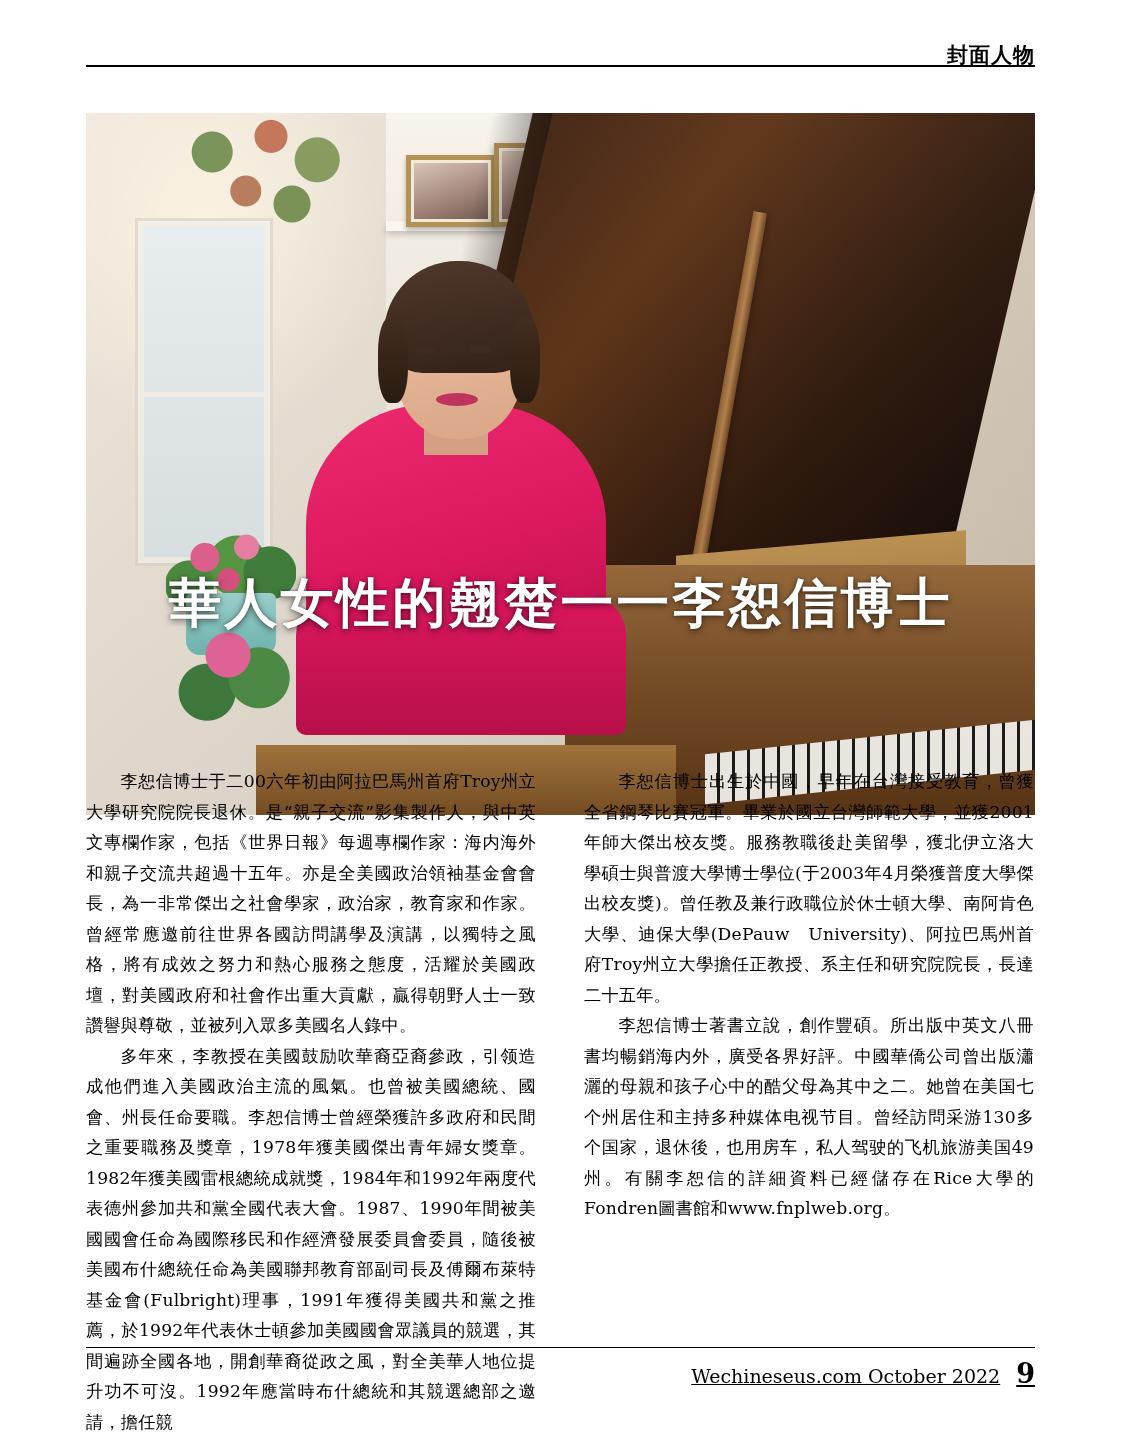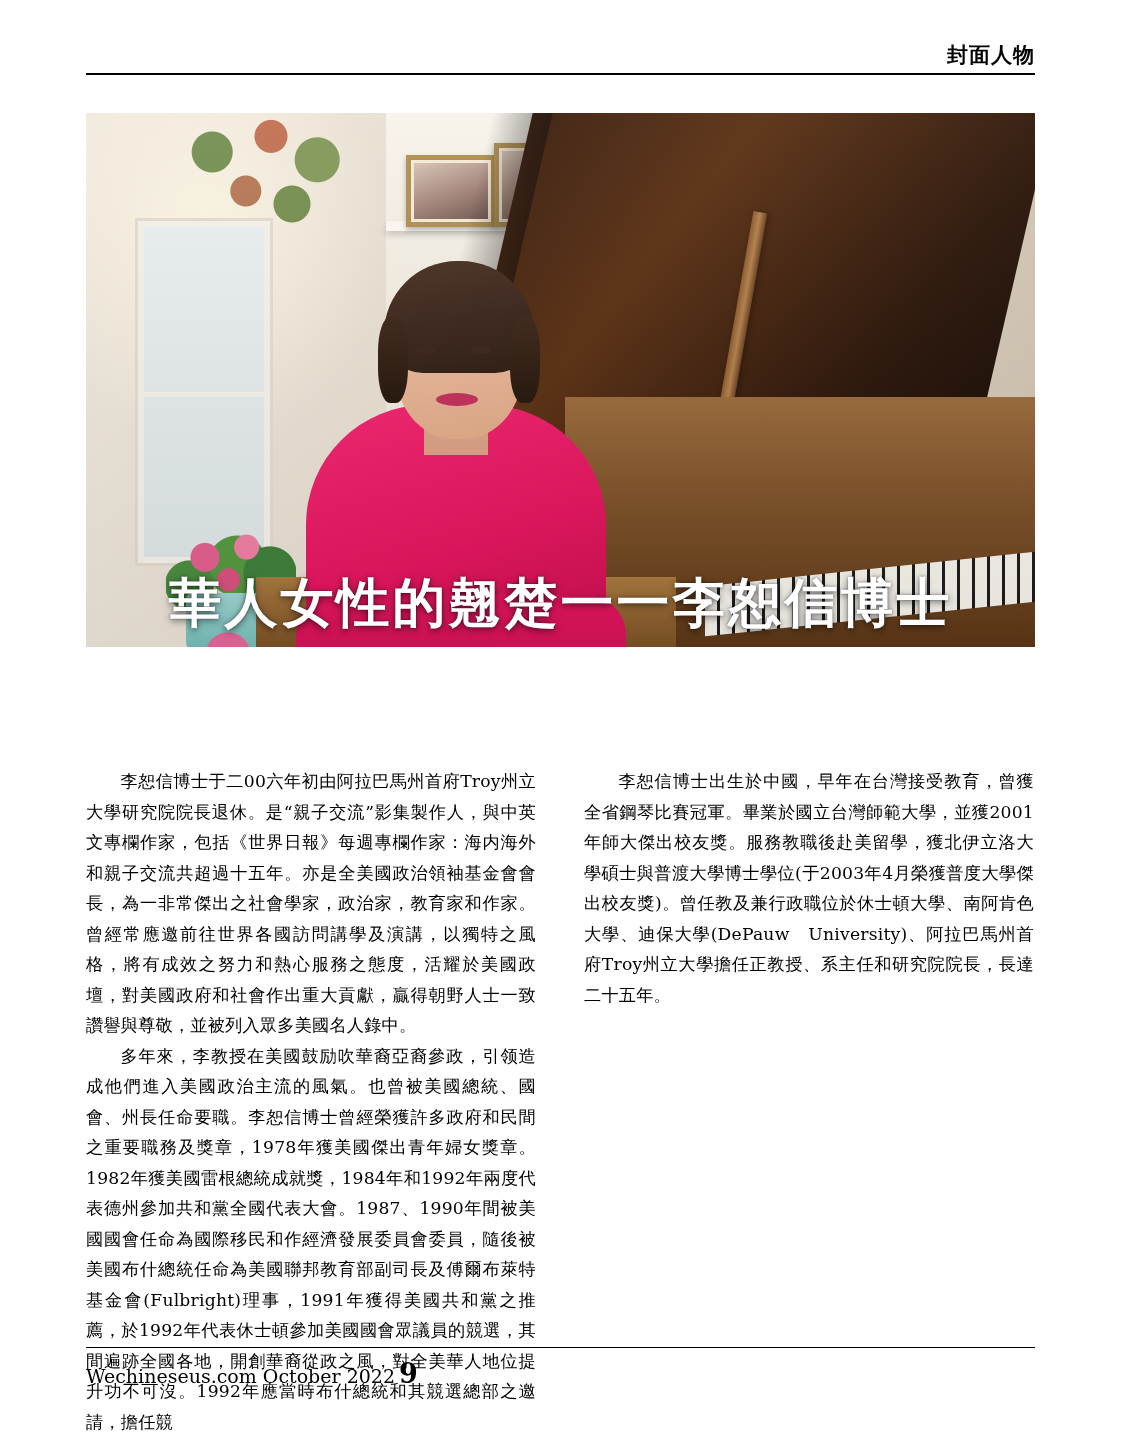--- a/index.html
+++ b/index.html
@@ -28,34 +28,33 @@
     width: 949px;
     text-align: right;
   }
   .header-title {
     font-family: "DejaVu Serif", "Liberation Serif", serif;
     font-size: 21px;
     font-weight: bold;
     letter-spacing: 1px;
     color: #000;
     line-height: 1;
-    padding-bottom: 8px;
   }
   .header-rule {
     border-bottom: 2px solid #000;
     width: 100%;
   }
 
   
   .hero {
     position: absolute;
     top: 113px;
     left: 86px;
     width: 949px;
-    height: 534px;
+    height: 702px;
     overflow: hidden;
     background: #d8cfc6;
   }
   .photo {
     position: absolute;
     inset: 0;
     
     background:
       
       radial-gradient(ellipse 260px 300px at 120px 120px, rgba(255,248,230,0.85), rgba(255,248,230,0) 70%),
@@ -325,23 +324,24 @@
     left: 86px;
     bottom: 52px;
     width: 949px;
   }
   .footer-rule {
     border-bottom: 1.5px solid #000;
     margin-bottom: 10px;
   }
   .footer-row {
     display: flex;
-    justify-content: flex-start;
+    justify-content: flex-end;
     align-items: baseline;
-    gap: 4px;
+    gap: 16px;
+    text-decoration: underline;
   }
   .footer-text {
     font-family: "DejaVu Serif", "Liberation Serif", serif;
     font-size: 19px;
   }
   .footer-page {
     font-family: "DejaVu Serif", "Liberation Serif", serif;
     font-size: 27px;
     font-weight: bold;
   }
@@ -420,20 +420,21 @@
     <div class="hero-title">華人女性的翹楚一一李恕信博士</div>
   </div>
 
   <div class="columns">
     <div class="col">
       <p>李恕信博士于二00六年初由阿拉巴馬州首府Troy州立大學研究院院長退休。是“親子交流”影集製作人，與中英文專欄作家，包括《世界日報》每週專欄作家：海内海外和親子交流共超過十五年。亦是全美國政治領袖基金會會長，為一非常傑出之社會學家，政治家，教育家和作家。曾經常應邀前往世界各國訪問講學及演講，以獨特之風格，將有成效之努力和熱心服務之態度，活耀於美國政壇，對美國政府和社會作出重大貢獻，贏得朝野人士一致讚譽與尊敬，並被列入眾多美國名人錄中。</p>
       <p>多年來，李教授在美國鼓励吹華裔亞裔參政，引领造成他們進入美國政治主流的風氣。也曾被美國總統、國會、州長任命要職。李恕信博士曾經榮獲許多政府和民間之重要職務及獎章，1978年獲美國傑出青年婦女獎章。1982年獲美國雷根總統成就獎，1984年和1992年兩度代表德州參加共和黨全國代表大會。1987、1990年間被美國國會任命為國際移民和作經濟發展委員會委員，隨後被美國布什總統任命為美國聯邦教育部副司長及傅爾布萊特基金會(Fulbright)理事，1991年獲得美國共和黨之推薦，於1992年代表休士頓參加美國國會眾議員的競選，其間遍跡全國各地，開創華裔從政之風，對全美華人地位提升功不可沒。1992年應當時布什總統和其競選總部之邀請，擔任競</p>
     </div>
     <div class="col">
       <p>李恕信博士出生於中國，早年在台灣接受教育，曾獲全省鋼琴比賽冠軍。畢業於國立台灣師範大學，並獲2001年師大傑出校友獎。服務教職後赴美留學，獲北伊立洛大學碩士與普渡大學博士學位(于2003年4月榮獲普度大學傑出校友獎)。曾任教及兼行政職位於休士頓大學、南阿肯色大學、迪保大學(DePauw　University)、阿拉巴馬州首府Troy州立大學擔任正教授、系主任和研究院院長，長達二十五年。</p>
+      <p>李恕信博士著書立說，創作豐碩。所出版中英文八冊書均暢銷海内外，廣受各界好評。中國華僑公司曾出版瀟灑的母親和孩子心中的酷父母為其中之二。她曾在美国七个州居住和主持多种媒体电视节目。曾经訪問采游130多个国家，退休後，也用房车，私人驾驶的飞机旅游美国49州。有關李恕信的詳細資料已經儲存在Rice大學的Fondren圖書館和www.fnplweb.org。</p>
     </div>
   </div>
 
   <div class="footer">
     <div class="footer-rule"></div>
     <div class="footer-row">
       <div class="footer-text">Wechineseus.com October 2022</div>
       <div class="footer-page">9</div>
     </div>
   </div>

